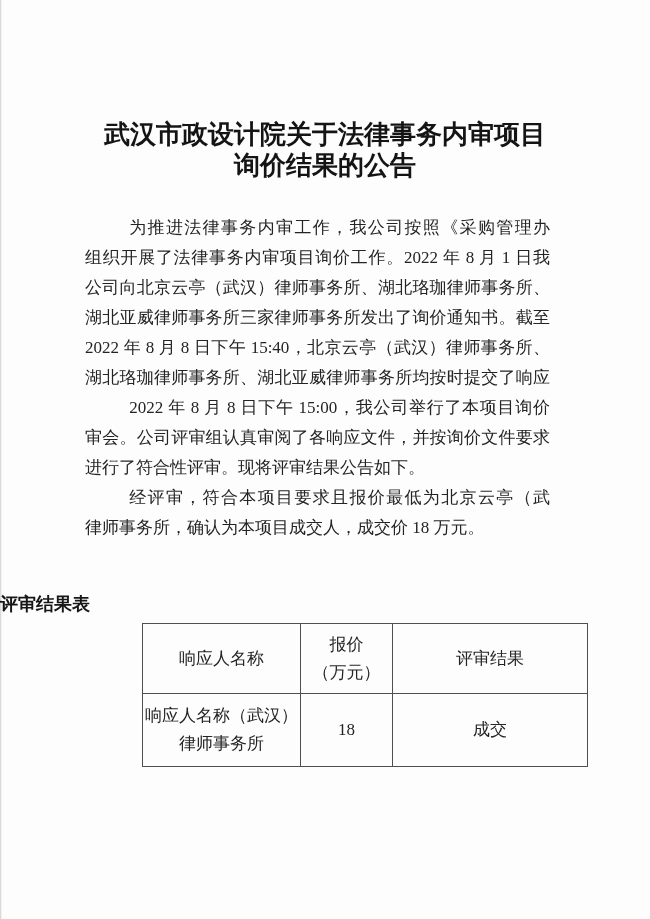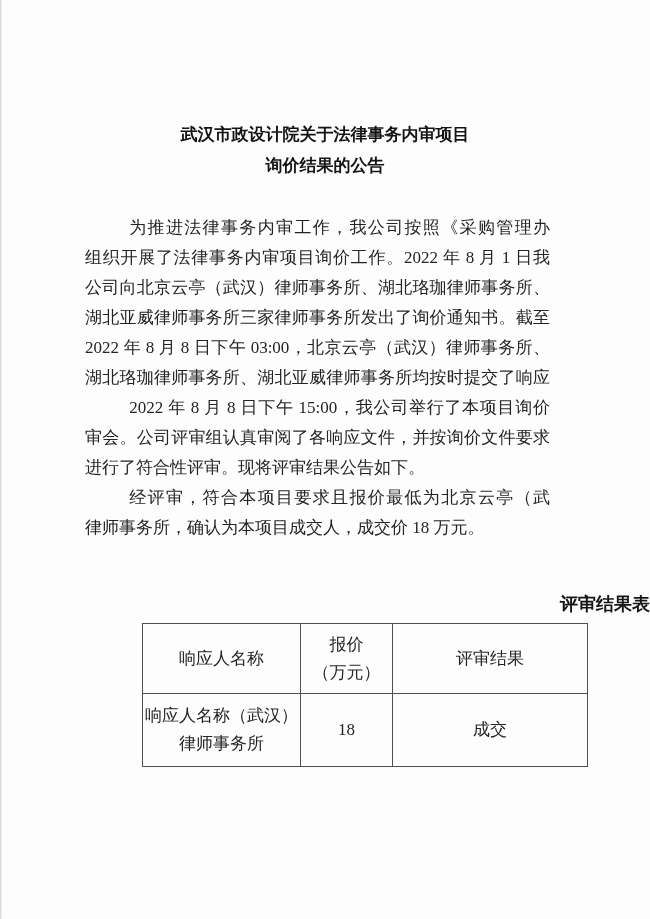--- a/index.html
+++ b/index.html
@@ -18,21 +18,21 @@
     left: 0; top: 0;
     width: 2px; height: 100%;
     background: linear-gradient(to right, rgba(120,120,120,0.35), rgba(120,120,120,0.0));
   }
   .doc-title {
     position: absolute;
     top: 119px;
     left: 0;
     width: 100%;
     text-align: center;
-    font-size: 17px;
+    font-size: 26px;
     font-weight: bold;
     line-height: 31px;
     color: #141414;
   }
   .doc-title .t-line { display: block; }
   .body-text {
     position: absolute;
     top: 213px;
     left: 85px;
     width: 465px;
@@ -47,21 +47,21 @@
     text-justify: inter-character;
     overflow: hidden;
   }
   .line.first { text-indent: 2.6em; }
   .line.last { text-align-last: left; }
   .table-caption {
     position: absolute;
     top: 592px;
     left: 0;
     width: 100%;
-    text-align: right;
+    text-align: left;
     font-family: "Liberation Sans", sans-serif;
     font-weight: bold;
     font-size: 18px;
     color: #161616;
   }
   table.results-table {
     position: absolute;
     top: 623px;
     left: 105px;
     width: 445px;
@@ -93,21 +93,21 @@
   <h1 class="doc-title">
     <span class="t-line">武汉市政设计院关于法律事务内审项目</span>
     <span class="t-line">询价结果的公告</span>
   </h1>
 
   <div class="body-text">
     <div class="line first">为推进法律事务内审工作，我公司按照《采购管理办法》，</div>
     <div class="line">组织开展了法律事务内审项目询价工作。2022 年 8 月 1 日我</div>
     <div class="line">公司向北京云亭（武汉）律师事务所、湖北珞珈律师事务所、</div>
     <div class="line">湖北亚威律师事务所三家律师事务所发出了询价通知书。截至</div>
-    <div class="line">2022 年 8 月 8 日下午 03:00，北京云亭（武汉）律师事务所、</div>
+    <div class="line">2022 年 8 月 8 日下午 15:40，北京云亭（武汉）律师事务所、</div>
     <div class="line">湖北珞珈律师事务所、湖北亚威律师事务所均按时提交了响应</div>
     <div class="line first">2022 年 8 月 8 日下午 15:00，我公司举行了本项目询价评</div>
     <div class="line">审会。公司评审组认真审阅了各响应文件，并按询价文件要求</div>
     <div class="line last">进行了符合性评审。现将评审结果公告如下。</div>
     <div class="line first">经评审，符合本项目要求且报价最低为北京云亭（武汉）</div>
     <div class="line last">律师事务所，确认为本项目成交人，成交价 18 万元。</div>
   </div>
 
   <div class="table-caption">评审结果表</div>
 

